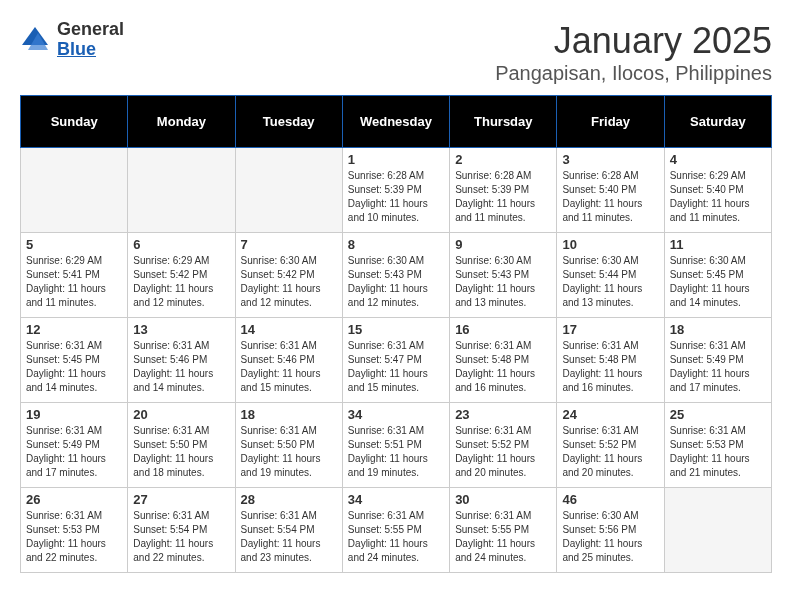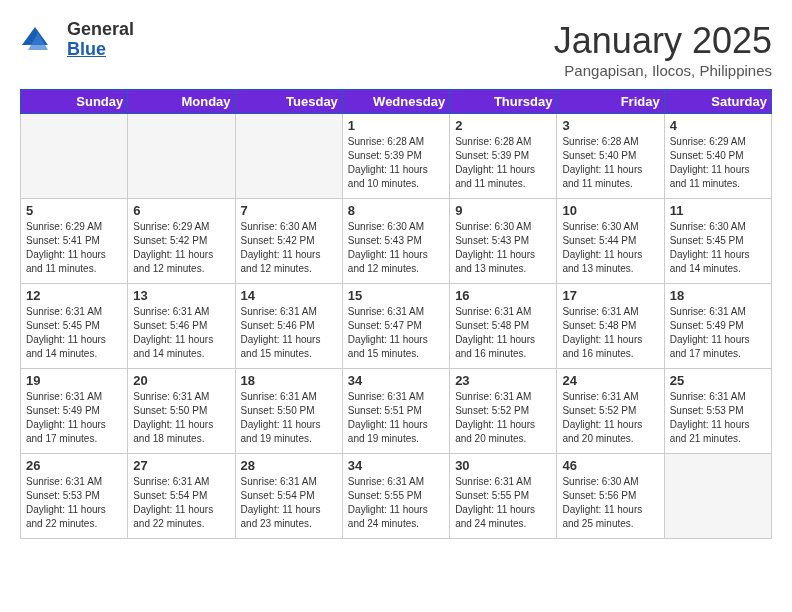--- a/index.html
+++ b/index.html
@@ -12,21 +12,21 @@
     }
     .header {
       display: flex;
       justify-content: space-between;
       align-items: flex-start;
       margin-bottom: 10px;
     }
     .logo {
       display: flex;
       align-items: center;
-      gap: 17px;
+      gap: 7px;
     }
     .logo-text {
       display: flex;
       flex-direction: column;
       line-height: 1.1;
     }
     .logo-general {
       font-size: 18px;
       font-weight: bold;
       color: #333;
@@ -43,33 +43,33 @@
     }
     .title-area {
       text-align: right;
     }
     .month-title {
       font-size: 36px;
       font-weight: normal;
       color: #333;
     }
     .subtitle {
-      font-size: 15px;
+      font-size: 20px;
       color: #555;
     }
     .calendar {
       width: 100%;
       border-collapse: collapse;
       font-size: 11px;
     }
     .calendar th {
-      background: #6d28d9;
+      background: #000000;
       color: #fff;
-      padding: 4px 4px;
-      text-align: right;
+      padding: 18px 4px;
+      text-align: center;
       font-size: 13px;
       font-weight: bold;
       border: 1px solid #1a5fb4;
     }
     .calendar td {
       border: 1px solid #ccc;
       vertical-align: top;
       padding: 4px 5px;
       width: calc(100% / 7);
       height: 85px;

